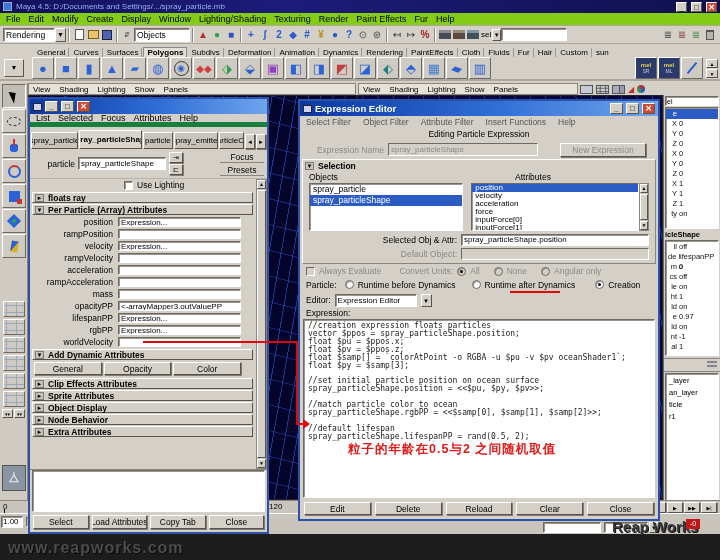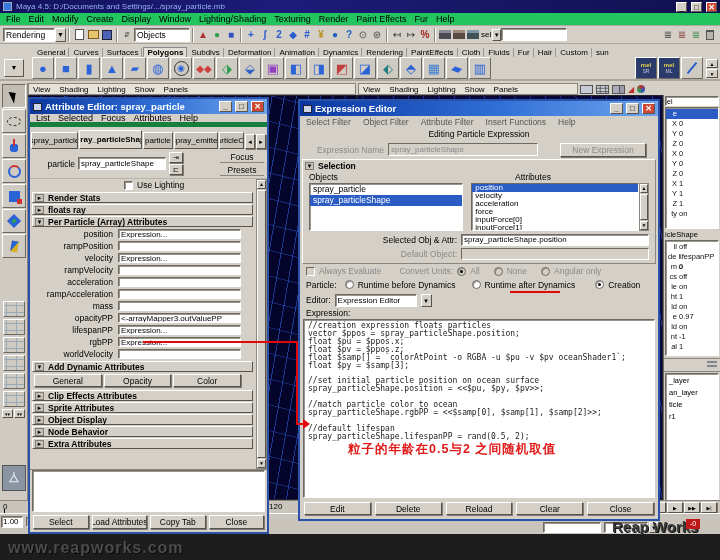--- a/index.html
+++ b/index.html
@@ -55,21 +55,21 @@
 <div class="screen">
 
   <div class="abs" style="left:0;top:0;width:720px;height:13px;background:linear-gradient(90deg,#12125e,#1c1c7a 40%,#10104e);display:flex;align-items:center;padding:0 3px;gap:4px">
     <span style="width:9px;height:9px;background:#3a7ae0;border:1px solid #9ab;flex:none"></span>
     <span style="color:#9ab0f0;font-size:8px;white-space:nowrap;overflow:hidden;flex:1">Maya 4.5: D:/Documents and Settings/.../spray_particle.mb</span>
     <span class="wbtn" style="width:11px;height:10px">_</span>
     <span class="wbtn" style="width:11px;height:10px">□</span>
     <span class="wbtn close" style="width:11px;height:10px">✕</span>
   </div>
 
-  <div class="abs mrow" style="left:0;top:13px;width:720px;height:13px;background:#22c55e;border-bottom:1px solid #aba79f;gap:8px">
+  <div class="abs mrow" style="left:0;top:13px;width:720px;height:13px;background:#84cc16;border-bottom:1px solid #aba79f;gap:8px">
     <span>File</span>
     <span>Edit</span>
     <span>Modify</span>
     <span>Create</span>
     <span>Display</span>
     <span>Window</span>
     <span>Lighting/Shading</span>
     <span>Texturing</span>
     <span>Render</span>
     <span>Paint Effects</span>
@@ -342,21 +342,21 @@
         </div>
       <div class="cb-row">
           <span class="cb-n">Z</span>
           <span class="cb-v">1</span>
         </div>
       <div class="cb-row">
           <span class="cb-n">ty</span>
           <span class="cb-v">on</span>
         </div>
     </div>
-    <div style="height:11px;font-weight:normal;font-size:7.5px;line-height:11px;padding-left:1px">icleShape</div>
+    <div style="height:11px;font-weight:bold;font-size:7.5px;line-height:11px;padding-left:1px">icleShape</div>
     <div class="sunken" style="margin:0 1px;height:116px;padding:1px 0">
       <div class="cb-row">
           <span class="cb-n">il</span>
           <span class="cb-v">off</span>
         </div>
       <div class="cb-row">
           <span class="cb-n">de</span>
           <span class="cb-v">lifespanPP o</span>
         </div>
       <div class="cb-row">
@@ -425,21 +425,20 @@
     <span class="abs sunken" style="left:1px;top:2px;width:22px;height:12px;font-size:8px;line-height:10px;padding-left:1px">1.00</span>
     <span class="abs gsunken" style="left:26px;top:3px;width:240px;height:10px;background:#b8b4ac"></span>
     <span class="abs sunken" style="left:543px;top:8px;width:58px;height:11px"></span>
     <span class="abs sunken" style="left:604px;top:8px;width:44px;height:11px"></span>
     <span class="abs raised" style="left:649px;top:8px;width:10px;height:11px;font-size:6px;text-align:center;line-height:10px">▼</span>
   </div>
 
   <div class="abs" style="left:28px;top:97px;width:241px;height:437px;background:#d4d0c8;border:2px solid #2a52a8;display:flex;flex-direction:column">
     <div class="tbar" style="height:15px;flex:none">
       <span style="width:9px;height:8px;background:#cdd5ea;border:1px solid #223;flex:none"></span>
-      <span style="flex:1;white-space:nowrap;overflow:hidden">Attribute Editor: spray_particle</span>
       <span class="wbtn">_</span>
       <span class="wbtn">□</span>
       <span class="wbtn close">✕</span>
     </div>
     <div class="mrow" style="height:13px;flex:none;gap:8px;border-bottom:5px solid #15803d">
       <span>List</span>
       <span>Selected</span>
       <span>Focus</span>
       <span>Attributes</span>
       <span>Help</span>
@@ -466,24 +465,20 @@
         <span class="btn" style="width:44px;height:12px;border-width:0 0 1px 0;background:transparent;box-shadow:none;border-color:#8a867e">Presets</span>
       </span>
     </div>
 
     <div style="flex:1;position:relative;overflow:hidden;padding-right:12px">
       <div class="ae-row" style="height:12px">
         <span style="width:92px"></span>
         <span class="chk sunken"></span>
         <span style="padding-left:4px;font-size:8.5px">Use Lighting</span>
       </div>
-      <div class="sec">
-          <span class="secbtn">►</span>
-          <span>Render Stats</span>
-        </div>
       <div class="sec">
           <span class="secbtn">►</span>
           <span>floats ray</span>
         </div>
       <div class="sec">
           <span class="secbtn">▼</span>
           <span>Per Particle (Array) Attributes</span>
         </div>
       <div class="ae-row">
           <span class="ae-lab">position</span>

